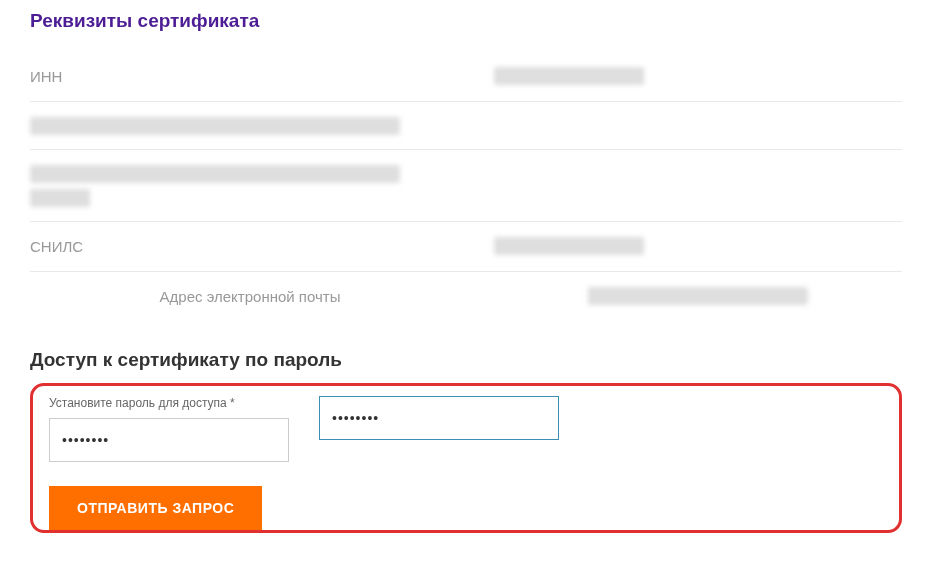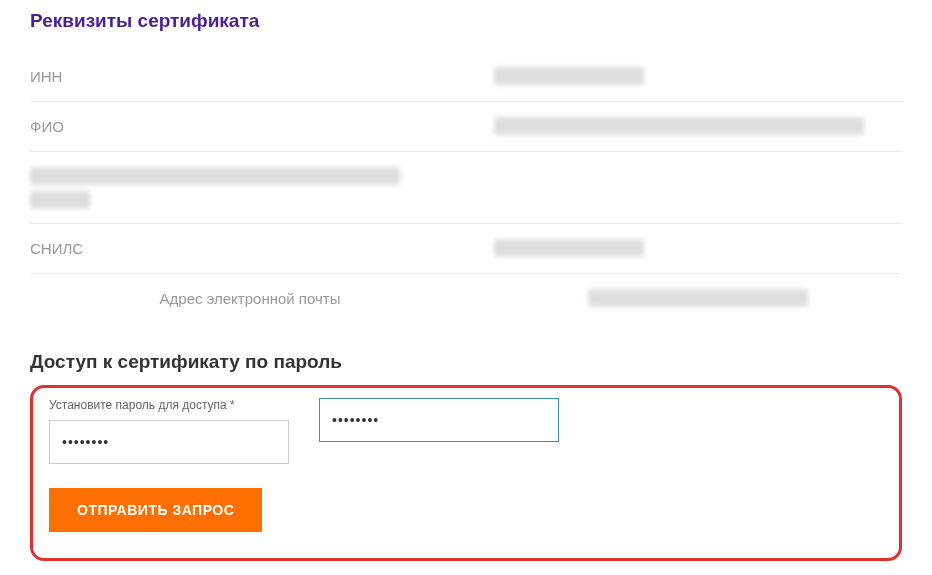--- a/index.html
+++ b/index.html
@@ -70,21 +70,21 @@
     .section-title-2 {
       font-size: 19px;
       font-weight: bold;
       color: #333333;
       margin-top: 28px;
       margin-bottom: 12px;
     }
     .highlight-box {
       border: 3px solid #e03030;
       border-radius: 14px;
-      padding: 10px 16px 26px 16px;
+      padding: 10px 16px 0 16px;
       position: relative;
     }
     .form-row {
       display: flex;
       gap: 30px;
       margin-bottom: 24px;
     }
     .form-group {
       display: flex;
       flex-direction: column;
@@ -125,21 +125,20 @@
   <h2 class="section-title">Реквизиты сертификата</h2>
 
   <div class="detail-row">
     <div class="detail-label">ИНН</div>
     <div class="detail-value">
       <span class="blurred-text w1">x</span>
     </div>
   </div>
 
   <div class="detail-row">
-    <div class="detail-label">ФИО</div>
     <div class="detail-value">
       <span class="blurred-text w2">x</span>
     </div>
   </div>
 
   <div class="detail-row">
     <div class="detail-value">
       <span class="blurred-text w3a">x</span><br>
       <span class="blurred-text w3b">x</span>
     </div>

